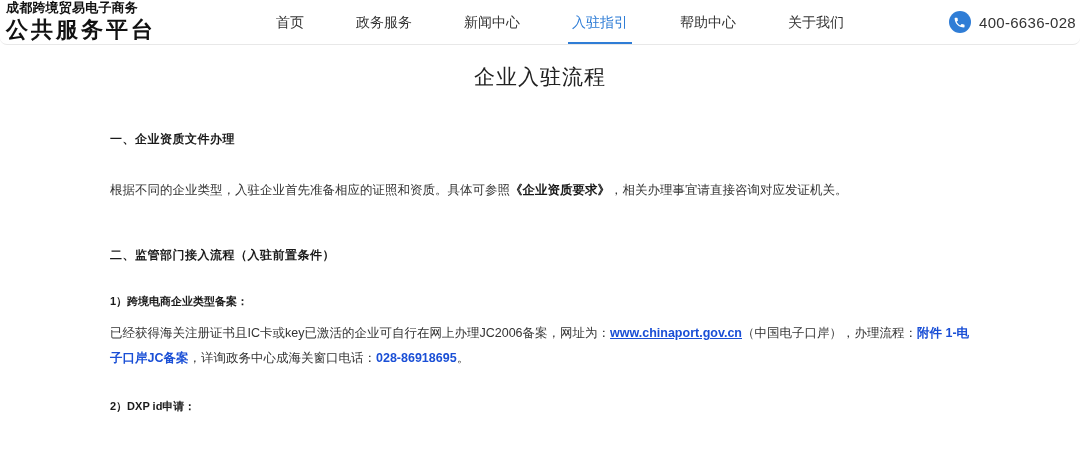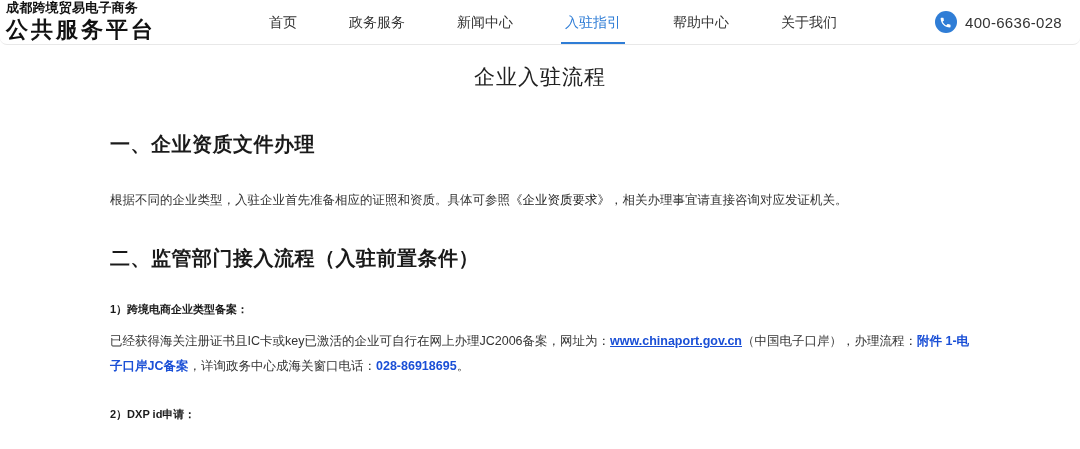--- a/index.html
+++ b/index.html
@@ -71,21 +71,21 @@
     left: 22px;
     right: 22px;
     bottom: 0;
     height: 2px;
     background: #2f7dd6;
   }
   .phone-block {
     display: flex;
     align-items: center;
     gap: 8px;
-    padding-right: 18px;
+    padding-right: 4px;
     white-space: nowrap;
   }
   .phone-icon {
     width: 22px;
     height: 22px;
     border-radius: 50%;
     background: #2f7dd6;
     display: inline-flex;
     align-items: center;
     justify-content: center;
@@ -106,46 +106,46 @@
     font-size: 21px;
     color: #222222;
     font-weight: 400;
     letter-spacing: 1px;
     margin: 0 0 40px 0;
   }
   .content {
     padding: 0 110px 0 110px;
   }
   .section-heading {
-    font-size: 20px;
+    font-size: 12px;
     font-weight: 700;
     color: #1a1a1a;
     letter-spacing: 0.5px;
     margin: 0 0 30px 0;
   }
   .section-heading.second {
-    margin-top: 32px;
+    margin-top: 44px;
   }
   .para {
     font-size: 12.5px;
     color: #333333;
     line-height: 2.0;
     margin: 0 0 10px 0;
   }
   .sub-heading {
     font-size: 11px;
     font-weight: 700;
     color: #1a1a1a;
     margin: 28px 0 12px 0;
   }
   .sub-heading.tight {
     margin-bottom: 6px;
   }
   .bold-inline {
-    font-weight: 400;
+    font-weight: 700;
     color: #1a1a1a;
   }
   .link {
     color: #1a4fd6;
     text-decoration: underline;
     font-weight: 700;
     cursor: pointer;
   }
   .link-plain {
     color: #1a4fd6;

